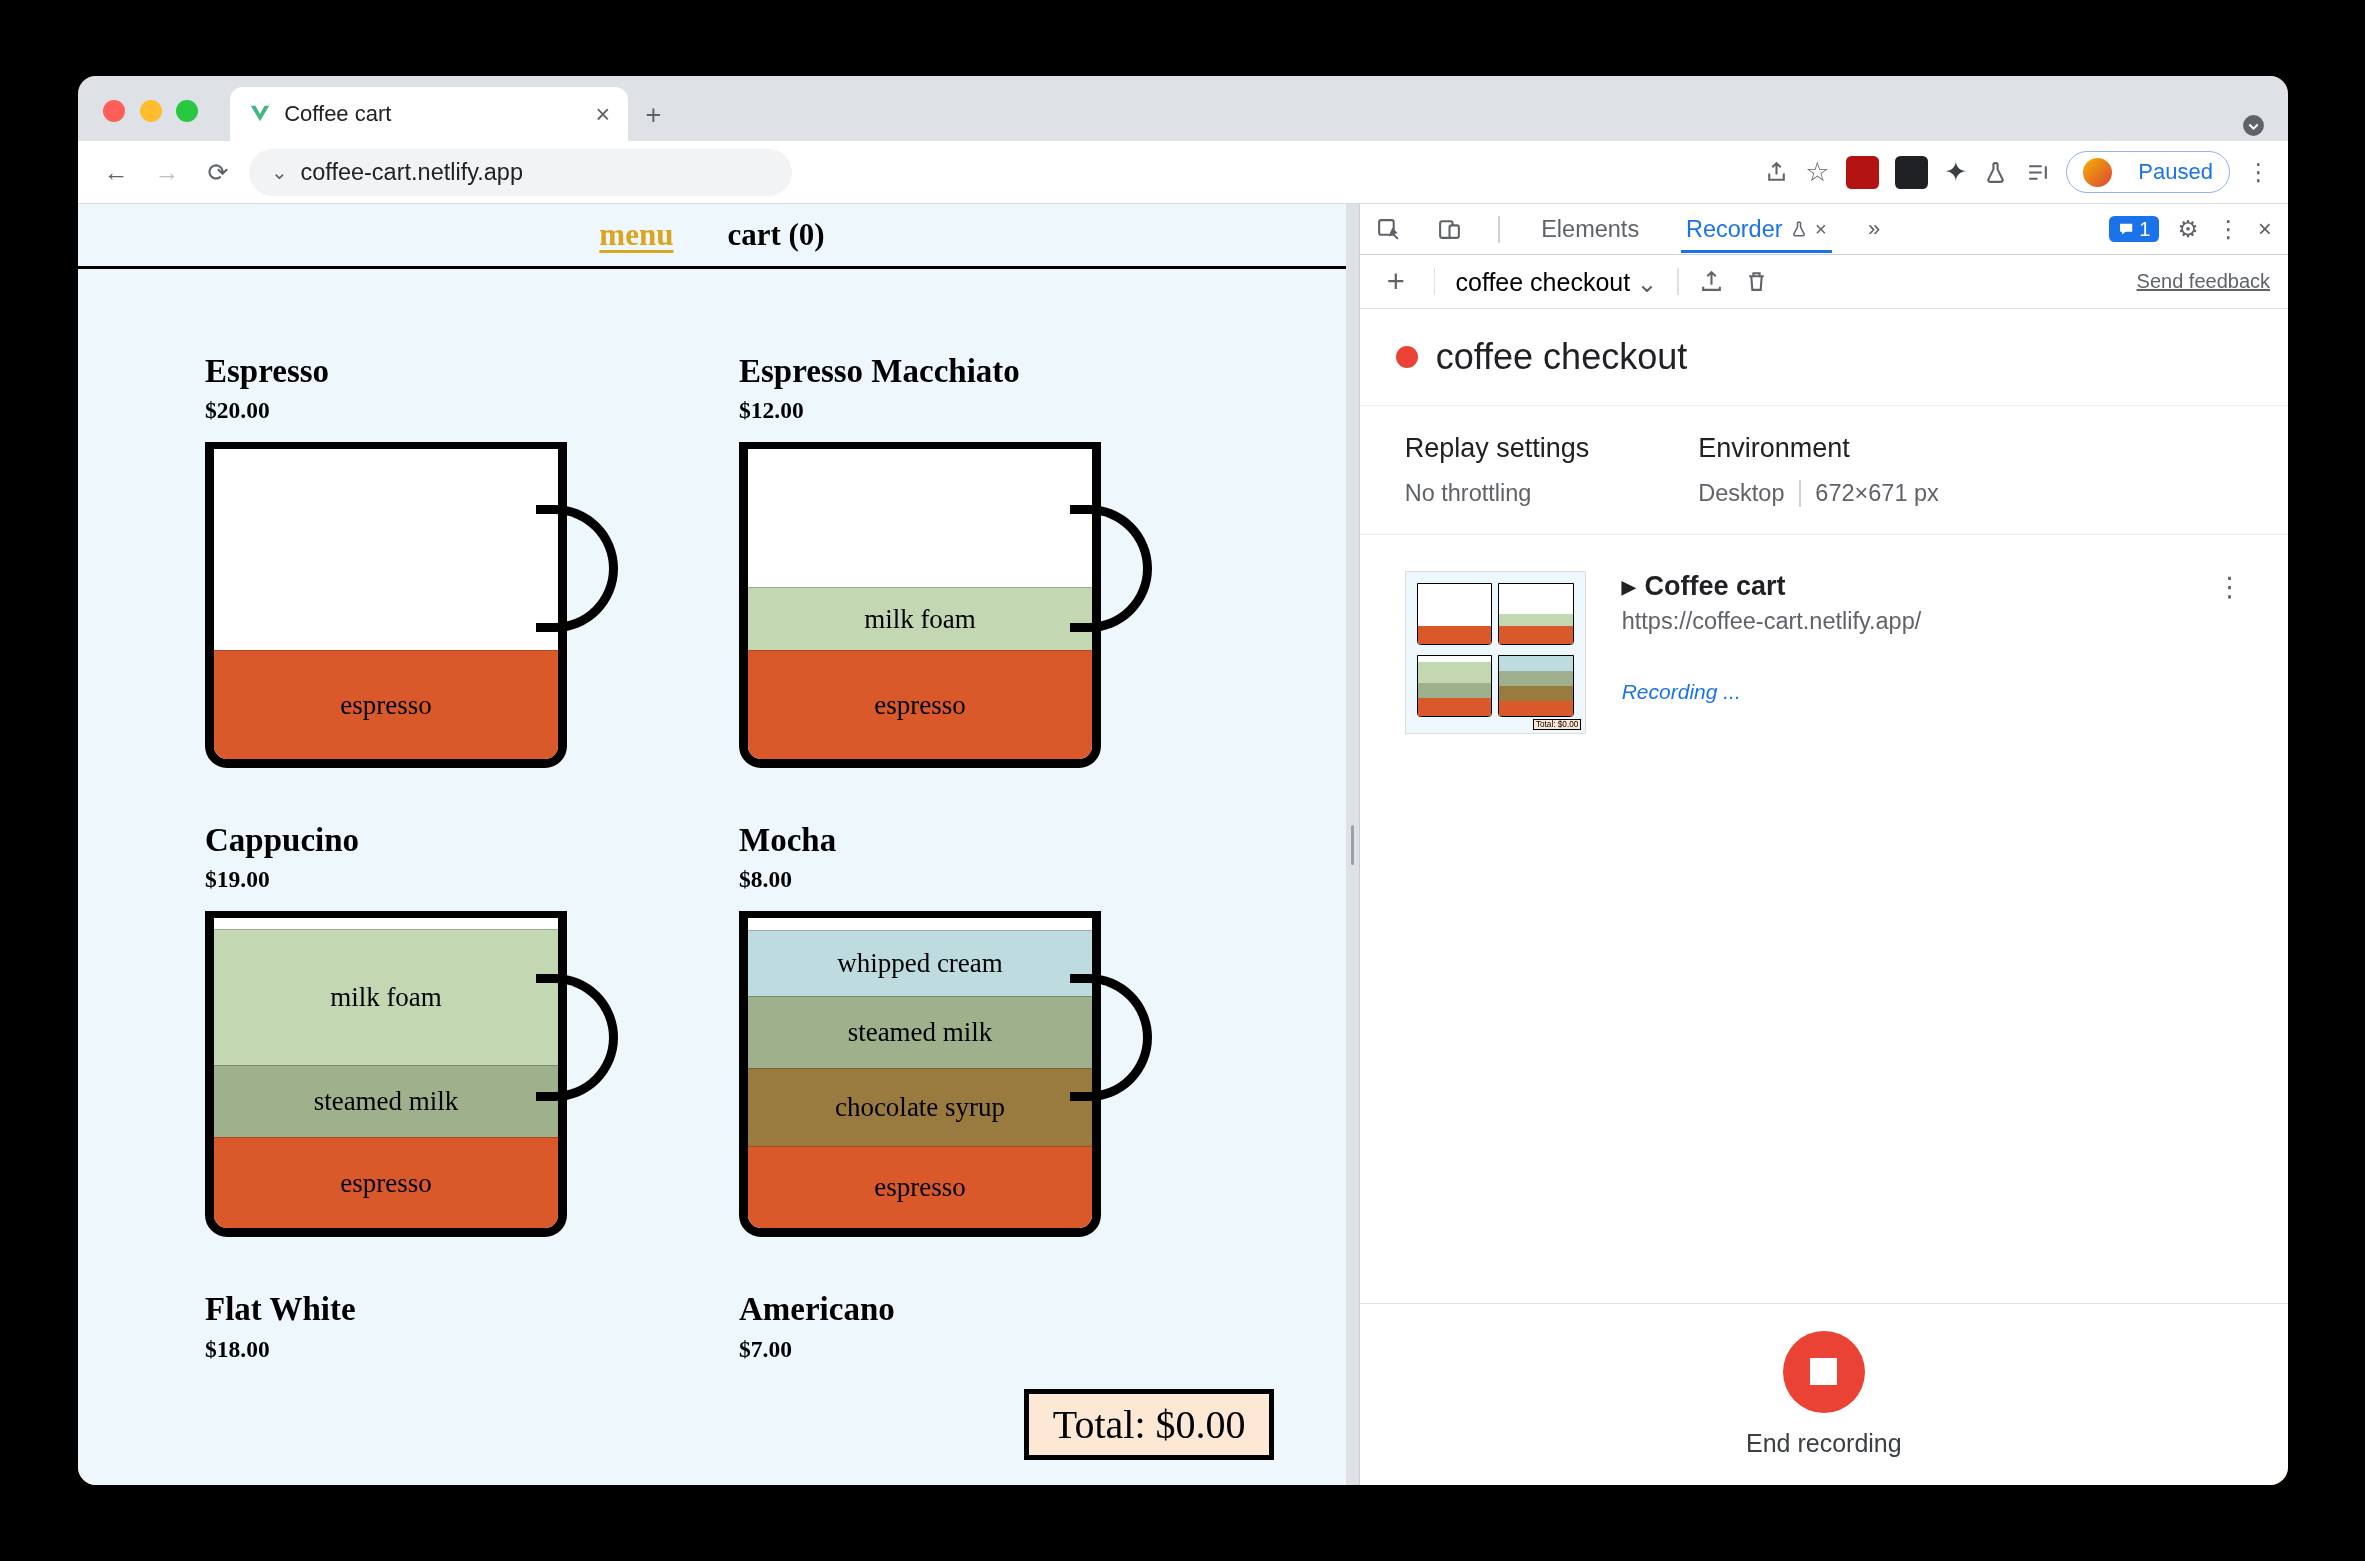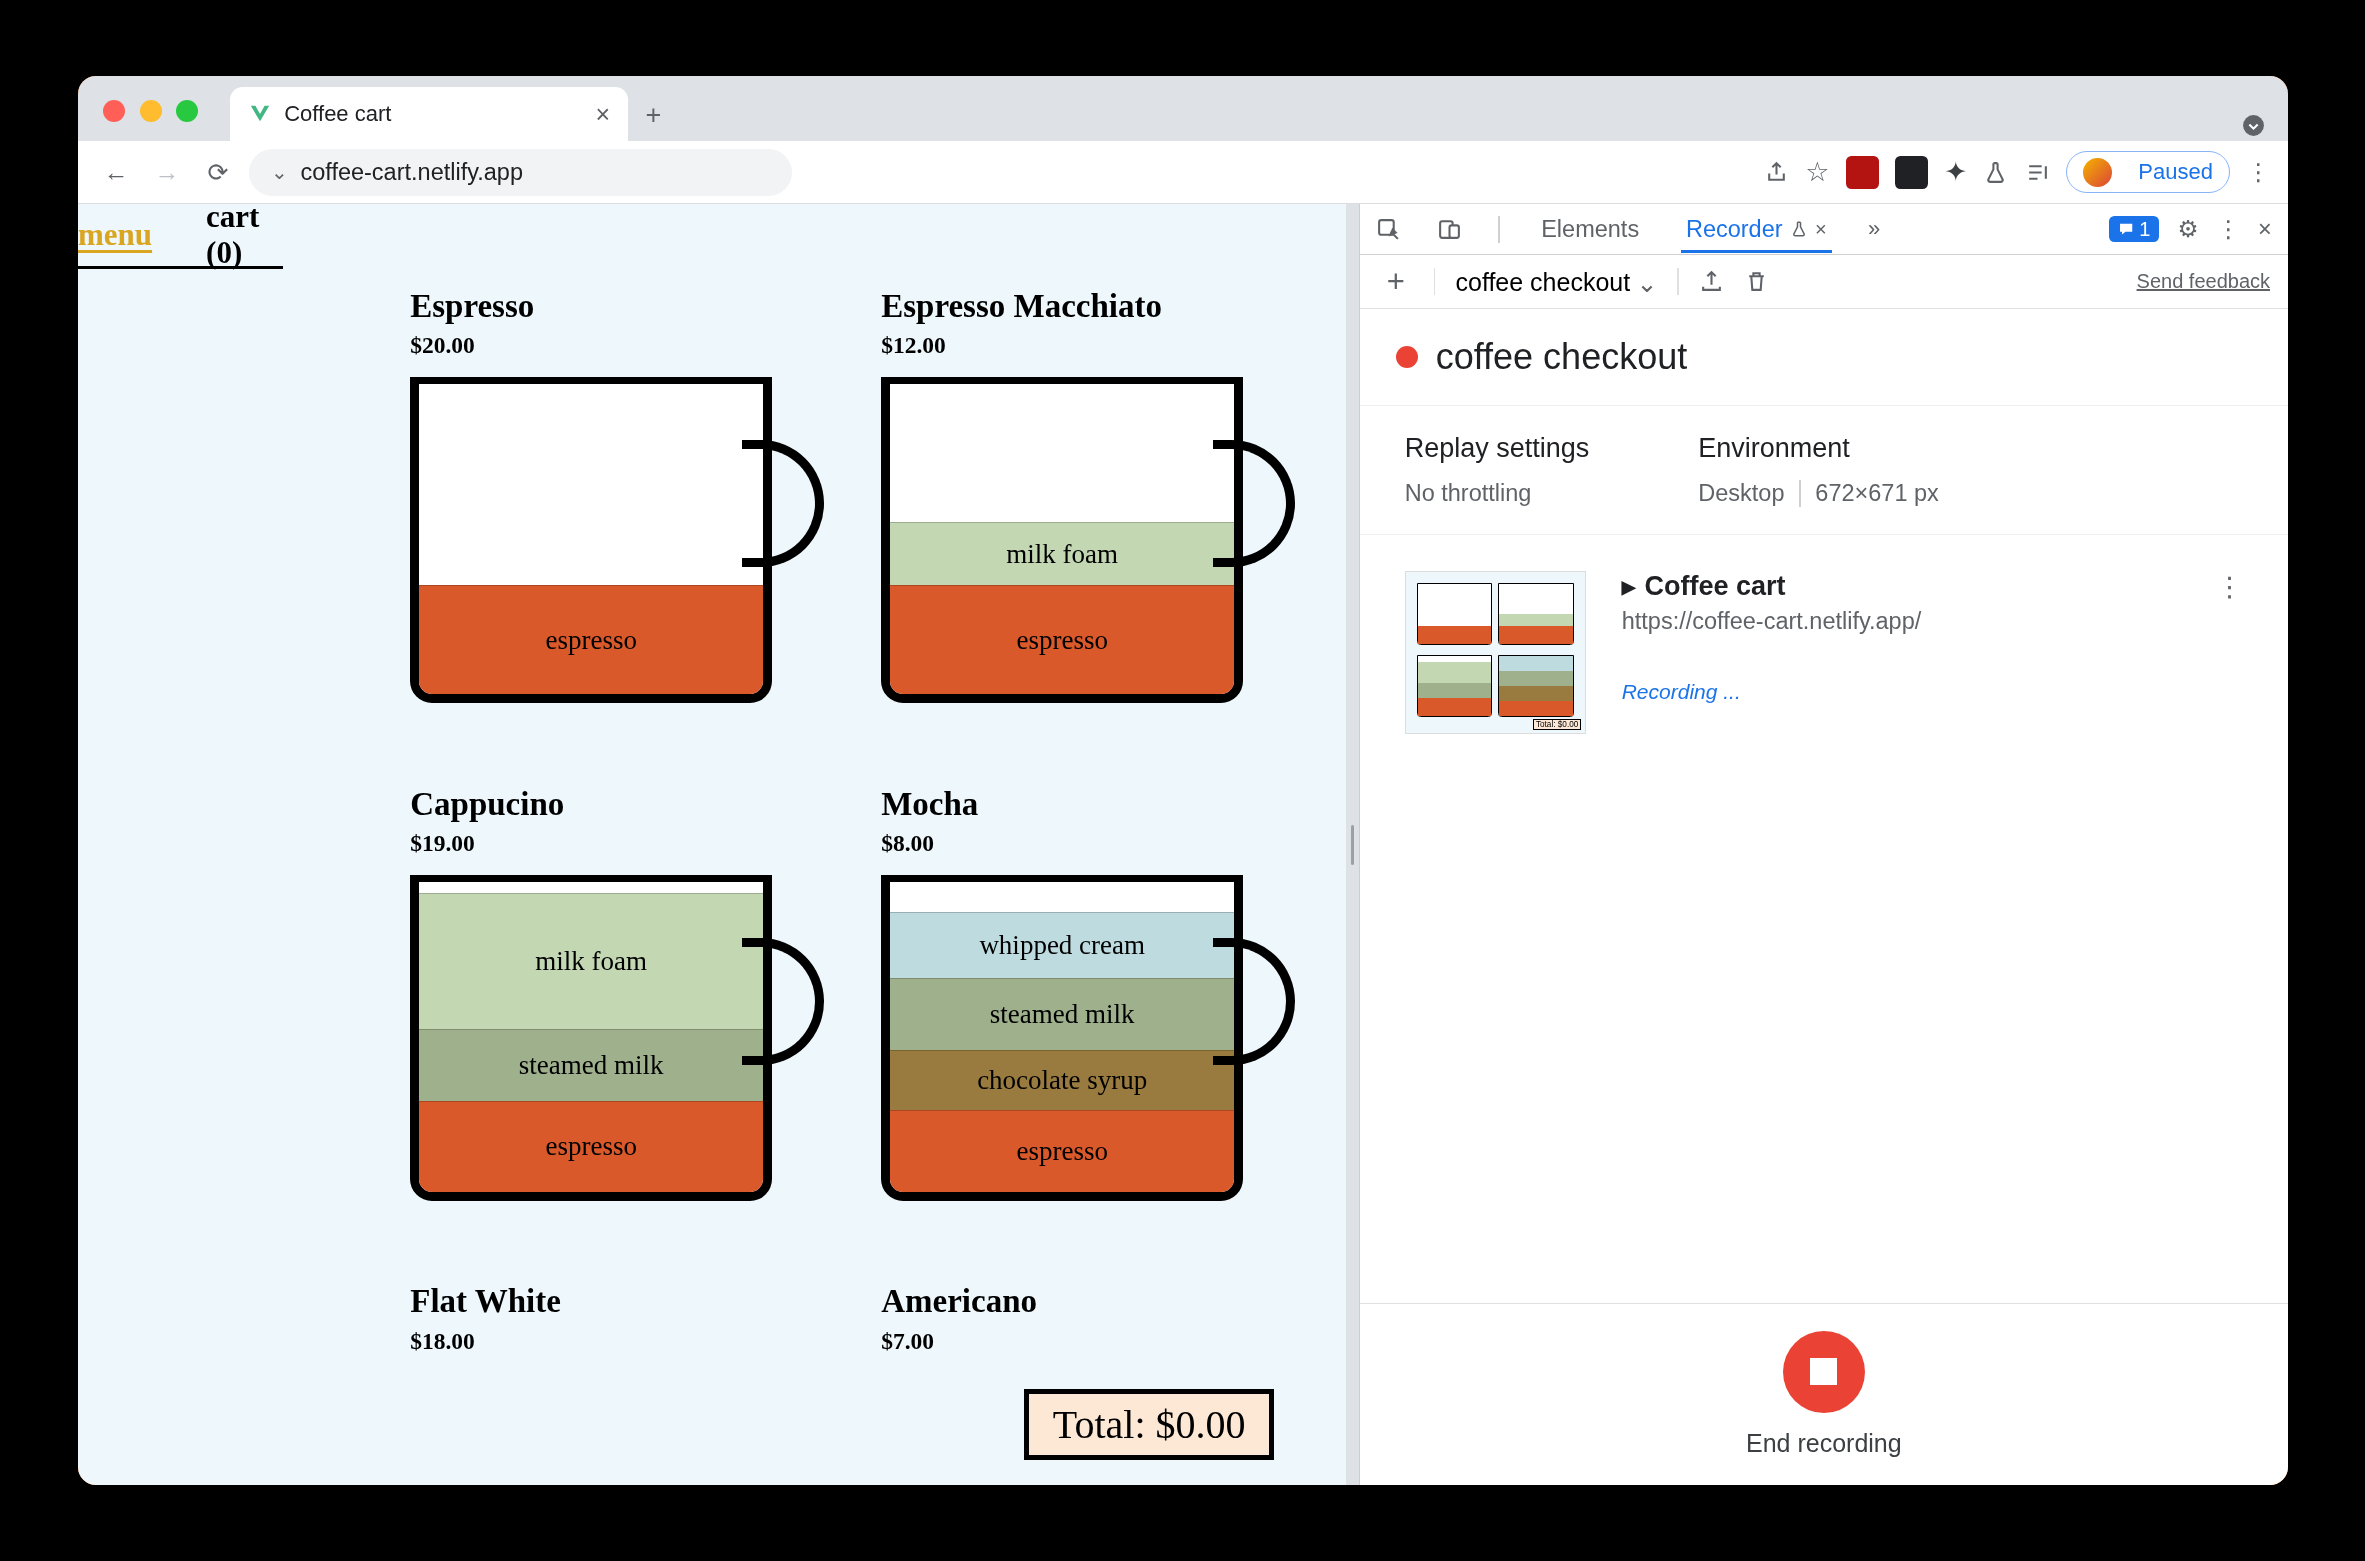--- a/index.html
+++ b/index.html
@@ -23,21 +23,21 @@
 .navbtn.disabled { color: #bdc1c6; }
 .omnibox { flex: 1; height: 47px; background: #f1f3f4; border-radius: 23.5px; display: flex; align-items: center; padding: 0 22px; gap: 12.7px; font-size: 23.5px; color: #202124; max-width: 543px; }
 .omnibox .scheme { color: #5f6368; font-size: 20px; }
 .toolbar-right { display: flex; align-items: center; gap: 16.3px; margin-left: auto; }
 .ext-icon { width: 33px; height: 33px; border-radius: 5.4px; display: flex; align-items: center; justify-content: center; font-size: 22px; }
 .paused-pill { display: flex; align-items: center; gap: 26px; border: 1.8px solid #8ab4f8; border-radius: 25px; padding: 5.4px 16.3px; color: #1a73e8; font-size: 22px; }
 .avatar { width: 29px; height: 29px; border-radius: 50%; background: linear-gradient(135deg,#f4b400,#db4437); }
 
 
 .content { flex: 1; display: flex; overflow: hidden; }
-.page { flex: 0 0 1268px; background: #eef8fc; display: flex; flex-direction: row; overflow: hidden; position: relative; }
+.page { flex: 0 0 1268px; background: #eef8fc; display: flex; flex-direction: column; overflow: hidden; position: relative; }
 .page-nav { height: 65px; display: flex; align-items: center; justify-content: center; gap: 54px; border-bottom: 3.6px solid #000; font-family: Georgia, serif; }
 .page-nav a { font-size: 31px; font-weight: bold; color: #000; text-decoration: none; }
 .page-nav a.active { color: #daa520; text-decoration: underline; text-underline-offset: 5.4px; }
 .menu-grid { padding: 84px 127px; display: grid; grid-template-columns: 1fr 1fr; gap: 36px 54px; font-family: Georgia, serif; overflow: hidden; }
 .product h3 { font-size: 33px; font-weight: bold; margin-bottom: 7.2px; }
 .product .price { font-size: 23.5px; font-weight: bold; margin-bottom: 18px; }
 .cup-wrap { width: 417px; height: 344px; position: relative; }
 .cup-body { position: absolute; left: 0; top: 0; width: 362px; height: 326px; border: 9px solid #000; border-top: 7.2px solid #000; border-radius: 0 0 22px 22px; background: #fff; overflow: hidden; display: flex; flex-direction: column; justify-content: flex-end; }
 .cup-handle { position: absolute; right: 3.6px; top: 63px; width: 82px; height: 127px; border: 9px solid #000; border-left: none; border-radius: 0 72px 72px 0; }
 .layer { width: 100%; display: flex; align-items: center; justify-content: center; font-size: 27px; color: #000; border-top: 1.8px solid rgba(0,0,0,0.2); }
@@ -186,21 +186,21 @@
               <div class="cup-handle"></div>
             </div>
           </div>
           <div class="product">
             <h3>Mocha</h3>
             <div class="price">$8.00</div>
             <div class="cup-wrap">
               <div class="cup-body">
                 <div class="layer" style="height: 66px; background: rgb(190, 220, 224);">whipped cream</div>
                 <div class="layer" style="height: 72px; background: rgb(159, 176, 141);">steamed milk</div>
-                <div class="layer" style="height: 60px; background: rgb(154, 123, 63);">chocolate syrup</div>
+                <div class="layer" style="height: 78px; background: rgb(154, 123, 63);">chocolate syrup</div>
                 <div class="layer" style="height: 82px; background: rgb(217, 89, 43);">espresso</div>
               </div>
               <div class="cup-handle"></div>
             </div>
           </div>
           <div class="product">
             <h3>Flat White</h3>
             <div class="price">$18.00</div>
           </div>
           <div class="product">

